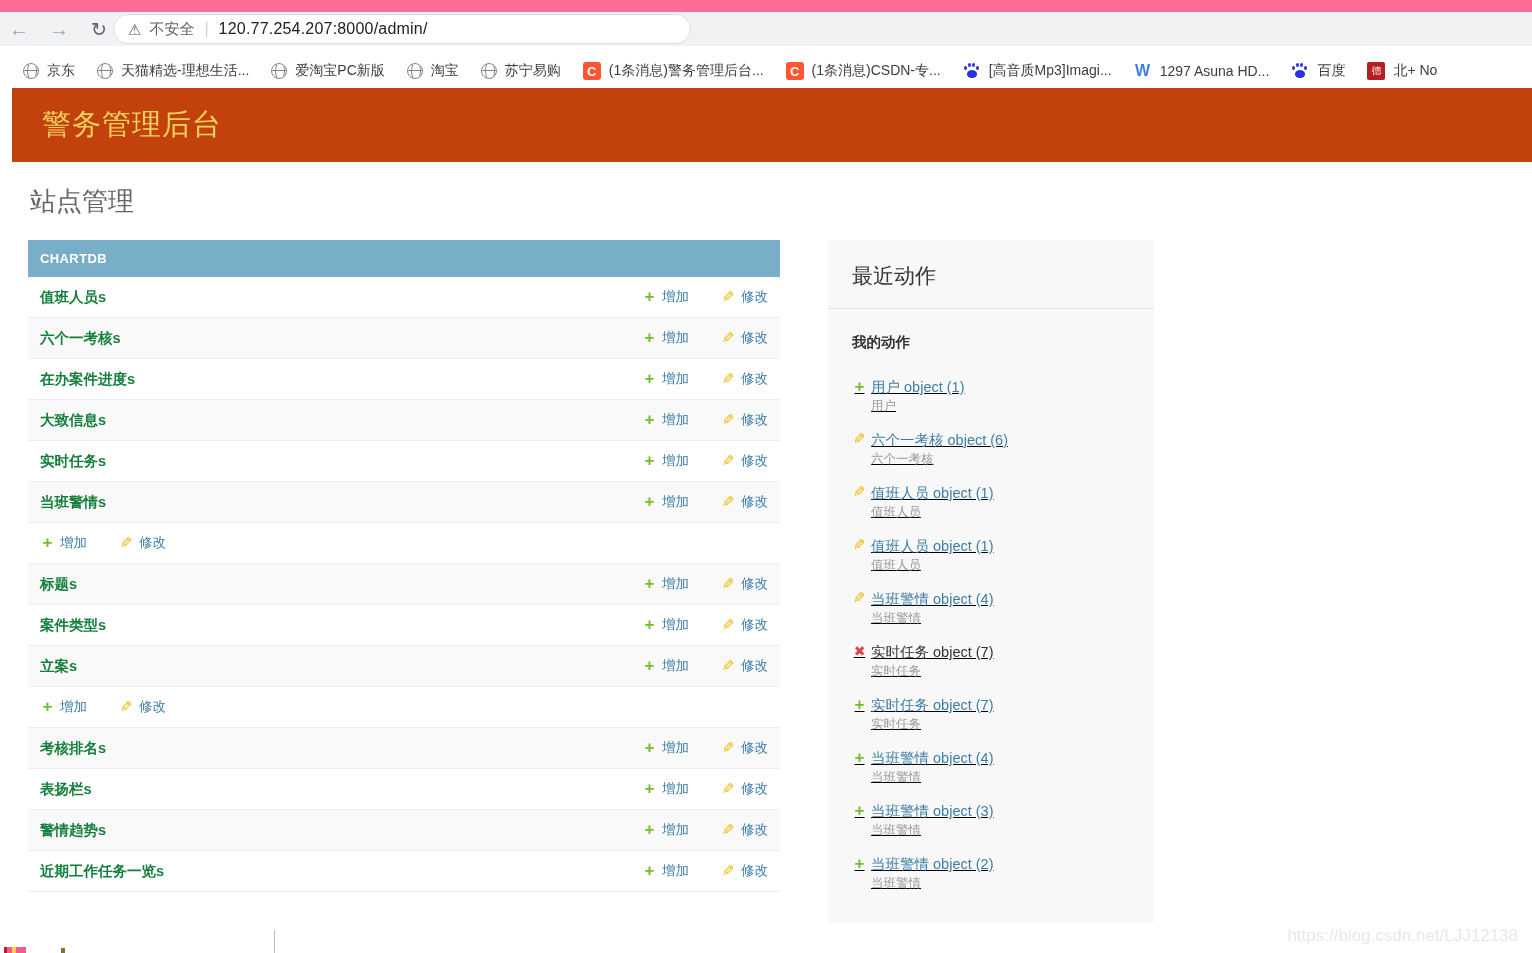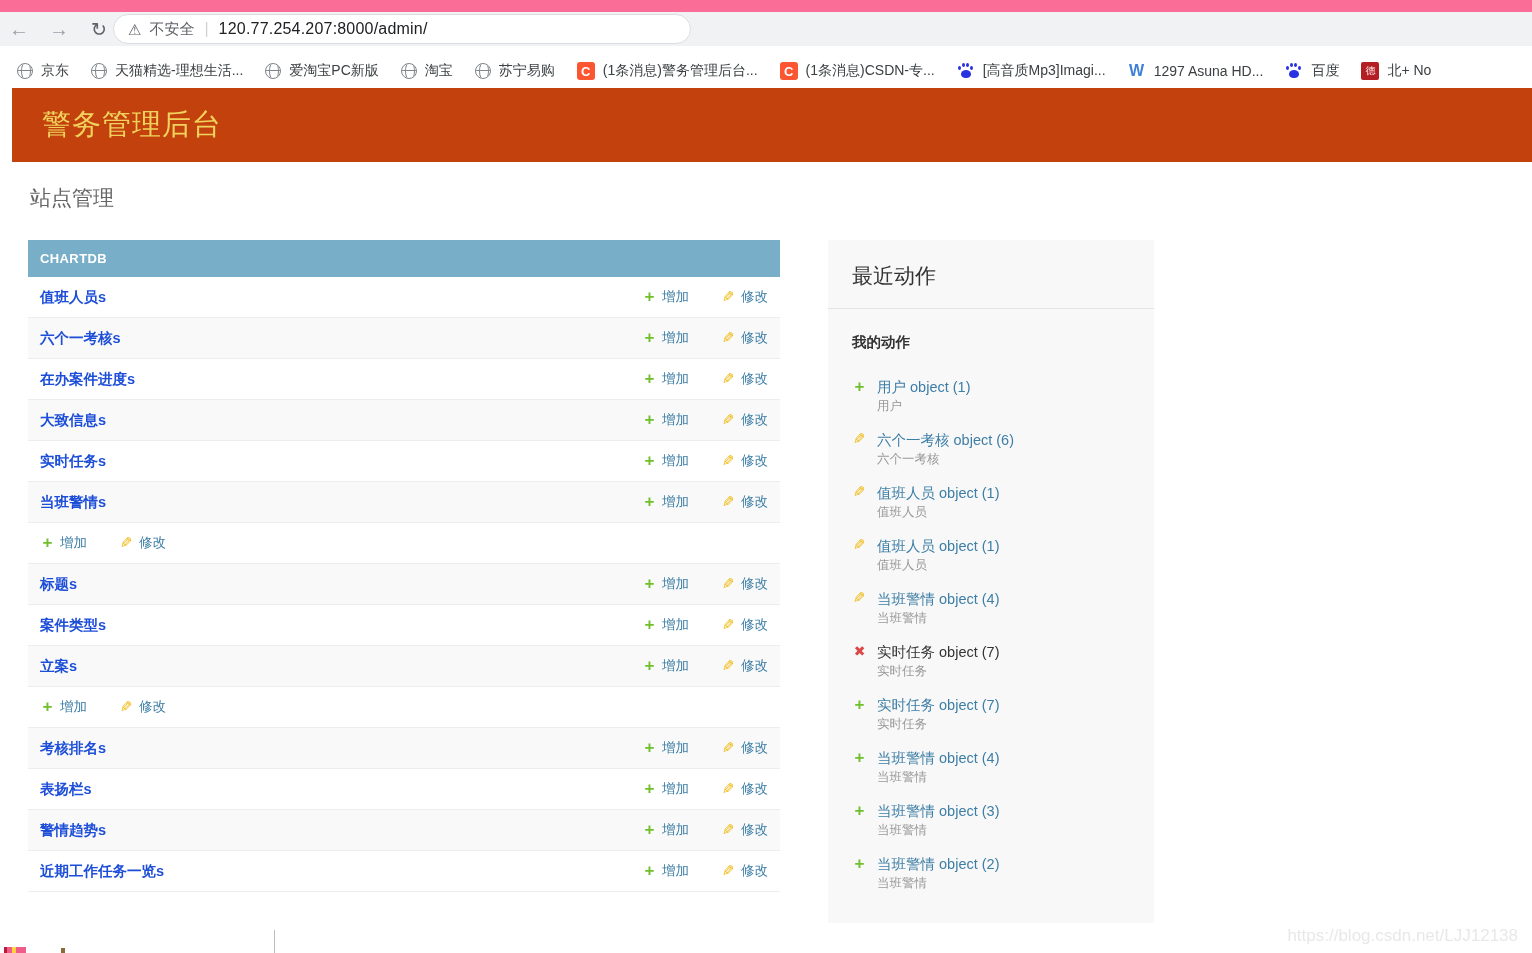--- a/index.html
+++ b/index.html
@@ -15,21 +15,21 @@
   .nav-back{ left:2px; } .nav-fwd{ left:42px; } .nav-reload{ left:82px; color:#5f6368; font-size:19px; }
   .addr { position:absolute; left:113px; top:2px; width:578px; height:30px; background:#fff;
           border:1px solid #dcdde1; border-radius:16px; display:flex; align-items:center;
           padding:0 14px; gap:8px; }
   .warn-tri { color:#5f6368; font-size:15px; line-height:1; }
   .sec-label { color:#5f6368; font-size:15px; }
   .addr-sep { color:#d0d1d5; font-size:16px; margin:0 2px; }
   .url-text { color:#202124; font-size:16px; letter-spacing:.2px; }
 
   .bookmarks { position:absolute; left:0; top:46px; width:100%; height:50px; background:#fff;
-               display:flex; align-items:center; padding-left:6px; white-space:nowrap; overflow:hidden; }
+               display:flex; align-items:center; padding-left:12px; white-space:nowrap; overflow:hidden; }
   .bm { display:flex; align-items:center; gap:8px; padding:0 11px; height:28px; border-radius:14px;
         font-size:14px; color:#3c4043; cursor:pointer; flex:0 0 auto; }
   .fav { flex:0 0 auto; display:flex; align-items:center; justify-content:center; }
   .fav.globe { width:16px; height:16px; border:1.5px solid #80868b; border-radius:50%; position:relative; overflow:hidden; }
   .fav.globe::before { content:""; position:absolute; left:-1px; right:-1px; top:50%; margin-top:-1px; border-top:1.5px solid #80868b; }
   .fav.globe::after { content:""; position:absolute; left:50%; top:-3px; bottom:-3px; width:8px; margin-left:-4px;
                       border:1.5px solid #80868b; border-radius:50%; }
   .fav.csdn { width:18px; height:18px; background:#fc5531; color:#fff; border-radius:3px; font-size:13px; font-weight:bold; }
   .fav.baidu { width:18px; height:18px; position:relative; }
   .fav.baidu::before { content:""; position:absolute; left:4px; top:8px; width:10px; height:8px; background:#2932e1;
@@ -39,46 +39,46 @@
   .fav.wallhaven { width:18px; height:18px; color:#3e7fd8; font-weight:800; font-size:16px; }
   .fav.seal { width:18px; height:18px; background:#b41f24; color:#fce9e9; border-radius:2px; font-size:10px; }
 
   
   .appheader { position:absolute; left:12px; top:88px; width:100%; height:74px; background:#c2410c; overflow:hidden; }
   .appheader .brand { position:absolute; left:30px; top:50%; transform:translateY(-50%);
                       color:#f0d25c; font-size:29px; font-weight:400; letter-spacing:1px; cursor:pointer; }
   .appheader .clipped { position:absolute; right:-15px; top:50%; transform:translateY(-50%);
                         color:#f0d25c; font-size:22px; }
 
-  .page-title { position:absolute; left:30px; top:184px; font-size:21px; font-weight:400; color:#666; }
+  .page-title { position:absolute; left:30px; top:184px; font-size:26px; font-weight:400; color:#666; }
 
   
   .apptable { position:absolute; left:28px; top:240px; width:752px; }
   .apptable .caption { height:37px; line-height:37px; background:#79aec8; color:#fff;
                        font-size:13px; font-weight:bold; padding:0 12px; letter-spacing:.4px; cursor:pointer; }
   .mrow { display:flex; align-items:center; height:41px; padding:0 12px; border-bottom:1px solid #ededed; background:#fff; }
   .mrow:nth-child(even) { background:#f9f9f9; }
-  .mrow .mname { flex:1; color:#1d4ed8; font-weight:bold; font-size:14.5px; cursor:pointer; }
+  .mrow .mname { flex:1; color:#15803d; font-weight:bold; font-size:14.5px; cursor:pointer; }
   .rlink { display:flex; align-items:center; gap:5px; color:#3d7ea6; font-size:13.5px; cursor:pointer; }
   .rlink.addl { margin-right:32px; }
 
   .aicon { display:inline-block; width:15px; text-align:center; font-weight:bold; font-size:15px; font-style:normal; }
   .aicon.add { color:#70bf2b; }
   .aicon.add::before { content:"+"; font-size:17px; }
   .aicon.change { color:#efb80b; }
   .aicon.change::before { content:"✎"; display:inline-block; transform:scaleX(-1); }
   .aicon.delete { color:#dd4646; }
   .aicon.delete::before { content:"✖"; font-size:14px; }
 
   
   .sidebar { position:absolute; left:828px; top:240px; width:326px; height:683px; background:#f8f8f8; }
   .sb-title { padding:22px 24px 18px; font-size:21px; font-weight:400; color:#333; border-bottom:1px solid #e4e4e4; }
   .sb-sub { margin:24px 24px 0; font-size:14.5px; font-weight:bold; color:#333; }
   .sb-list { margin:25px 24px 0; }
-  .sb-item { display:flex; gap:10px; margin-bottom:15px; }
+  .sb-item { display:flex; gap:4px; margin-bottom:15px;text-decoration:underline; }
   .sb-item .txt { display:flex; flex-direction:column; }
   .sb-link { color:#3d7ea6; font-size:14.5px; line-height:20px; cursor:pointer; }
   .sb-link.delete { color:#333; cursor:default; }
   .sb-mini { color:#999; font-size:12.5px; line-height:18px; }
 
   
   .watermark { position:absolute; right:14px; bottom:7px; color:#e8e8e8; font-size:17px; }
   .frag-strip { position:absolute; left:4px; top:947px; width:22px; height:6px;
                 background:linear-gradient(90deg,#b71c3c 0 3px,#ef5e8a 3px 8px,#ffd23f 8px 12px,#ef5e8a 12px 100%); }
   .frag-dot { position:absolute; left:61px; top:948px; width:4px; height:5px; background:#8a6b3a; }

